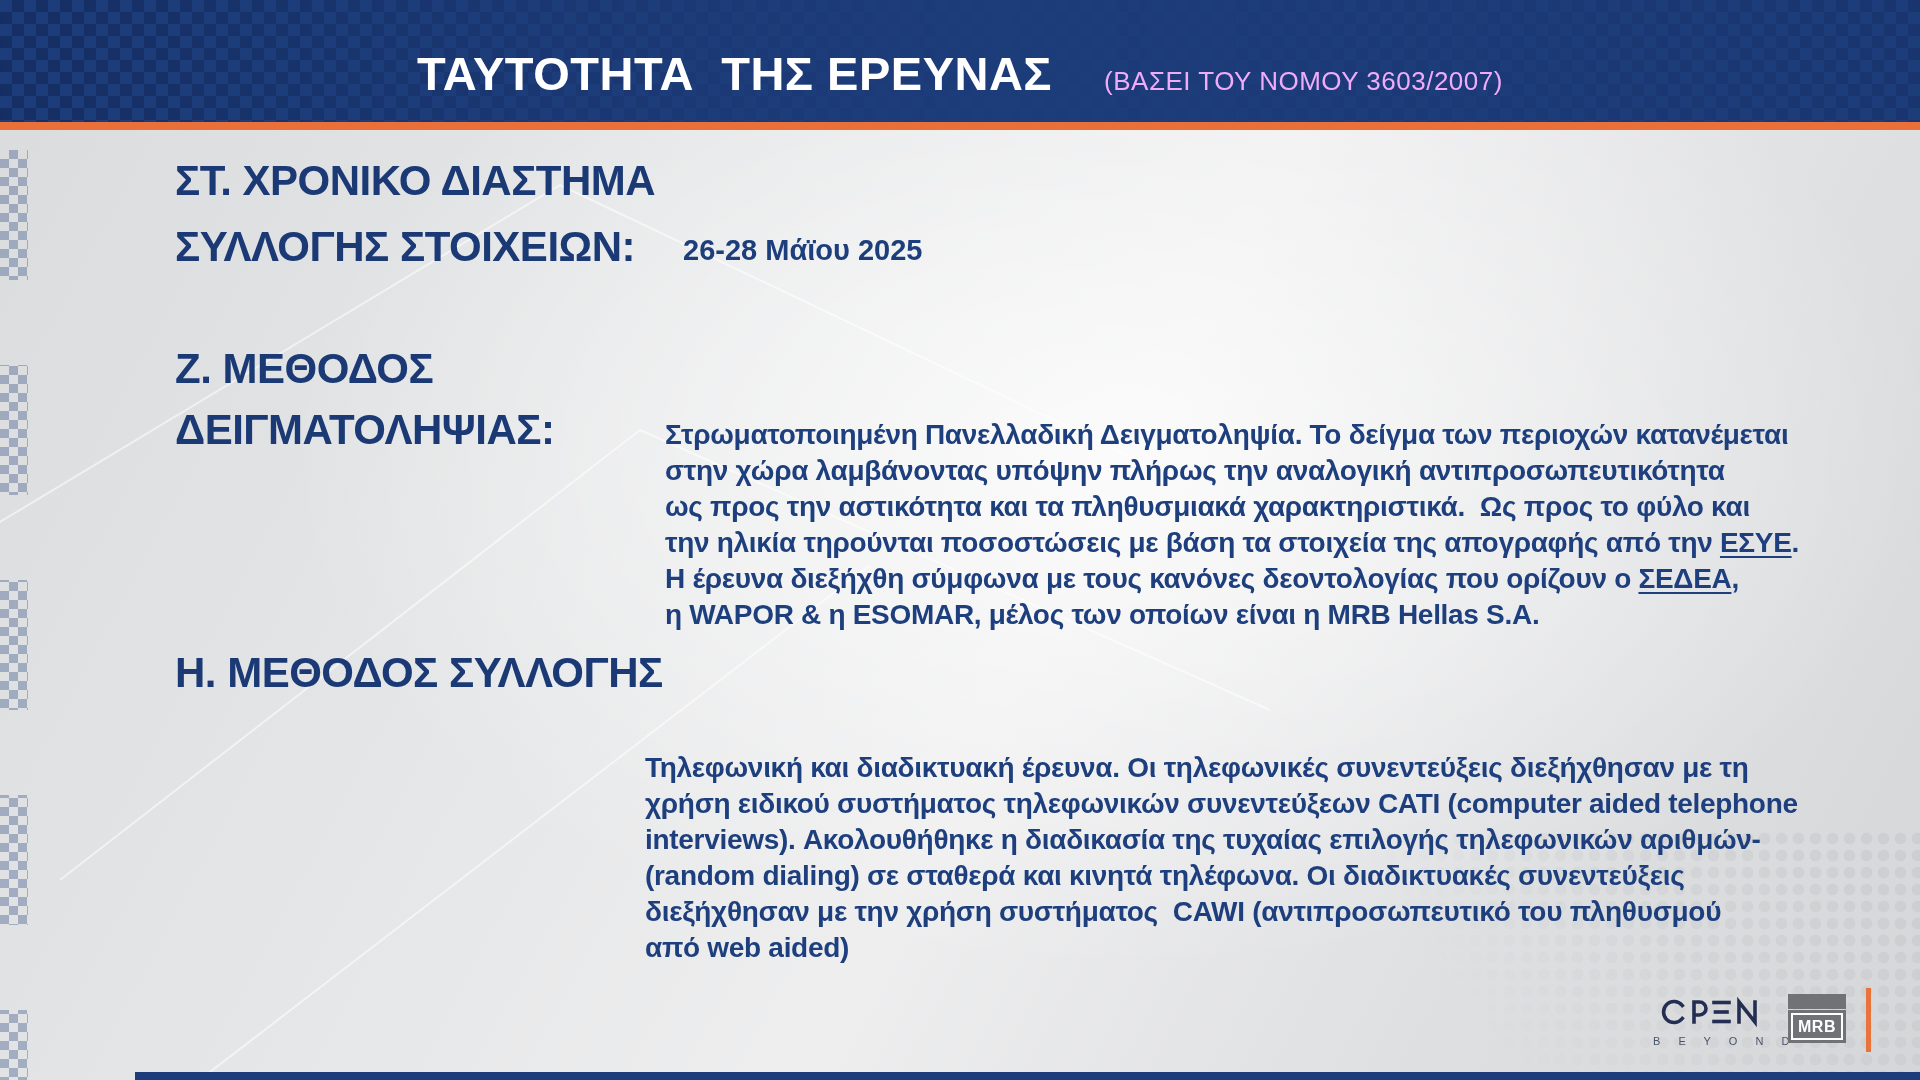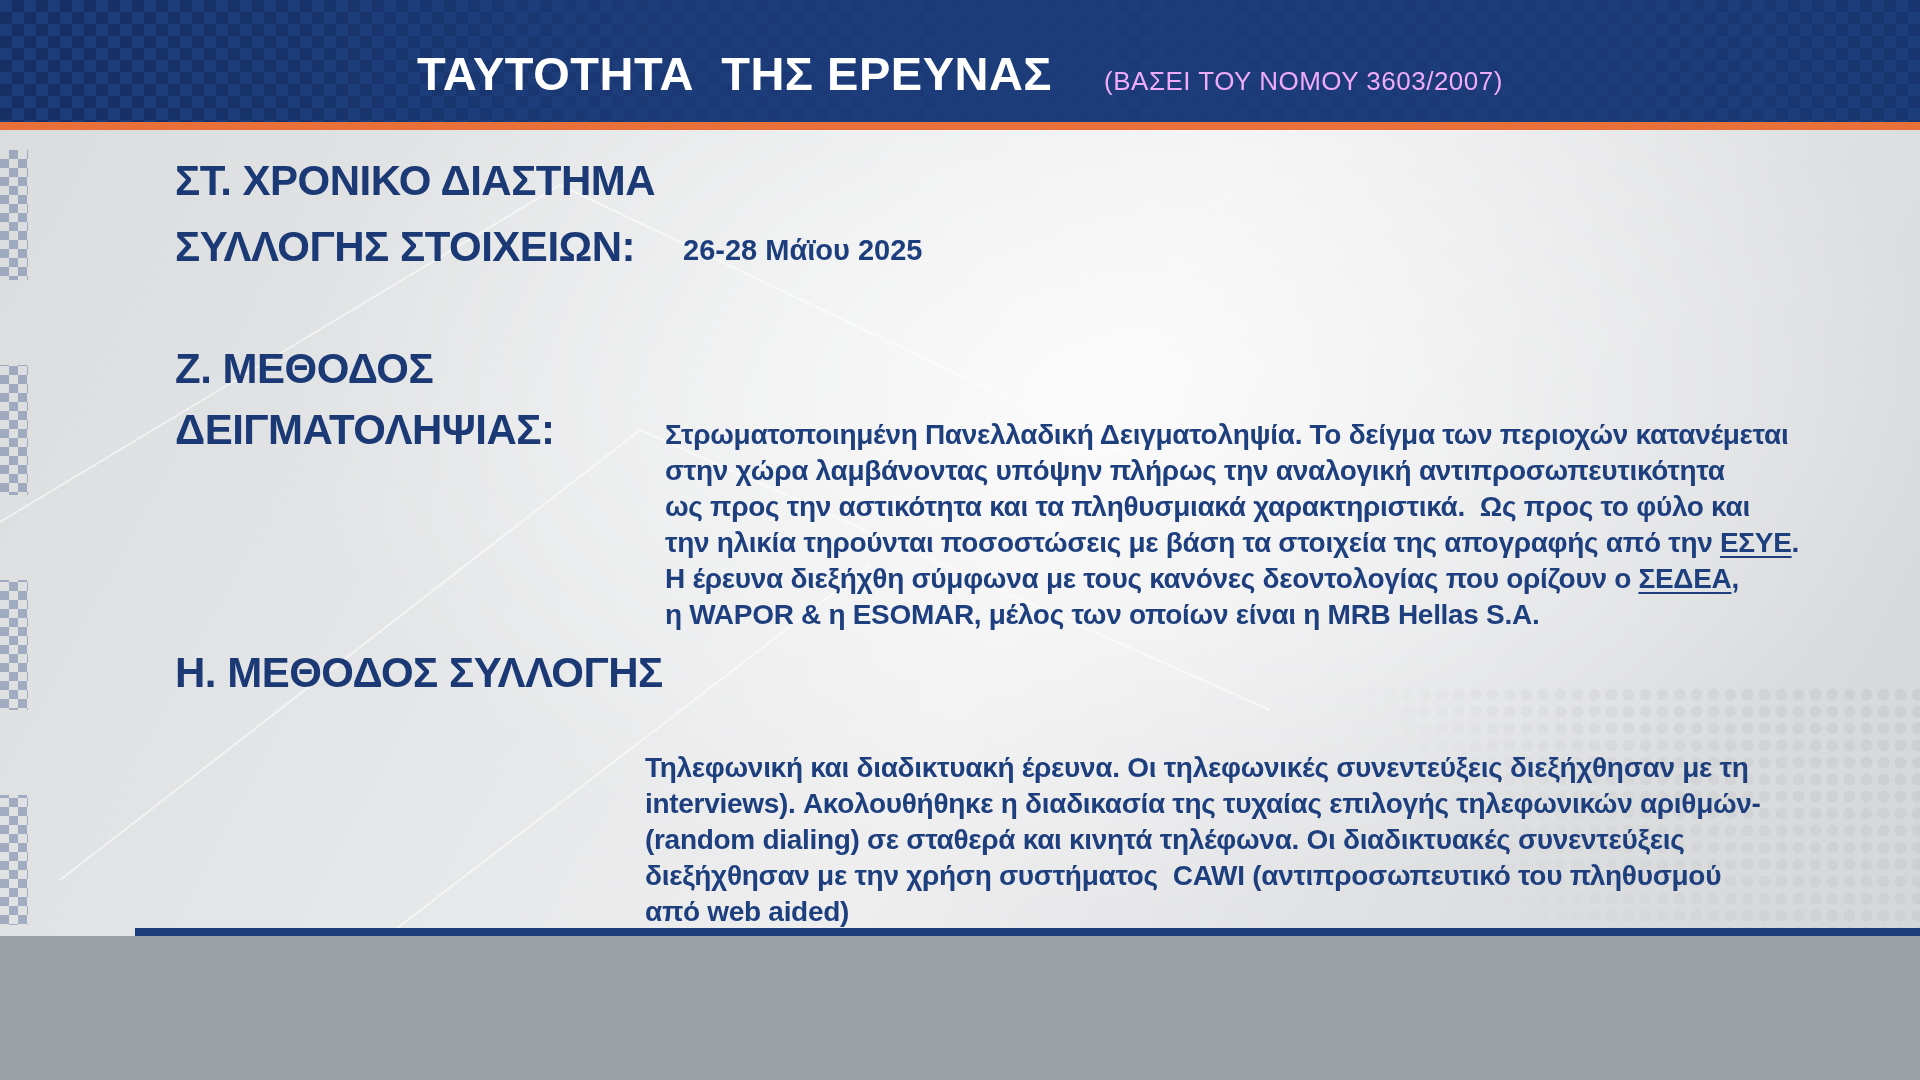--- a/index.html
+++ b/index.html
@@ -1,17 +1,17 @@
 <!DOCTYPE html>
 <html lang="el"><head>
 <meta charset="utf-8">
 <style>
   html,body{margin:0;padding:0;background:#9aa0a6;}
   .stage{
-    position:relative;width:1920px;height:936px;overflow:hidden;margin:0 auto;
+    position:relative;width:1920px;height:1080px;overflow:hidden;margin:0 auto;
     font-family:"Liberation Sans","DejaVu Sans",sans-serif;
     background:
       radial-gradient(1150px 720px at 58% 42%, rgba(255,255,255,.78), rgba(255,255,255,0) 72%),
       linear-gradient(118deg,#d9dbdd 0%,#e7e8e9 38%,#eeeeef 55%,#dfe0e2 78%,#d4d6d8 100%);
   }
   
   .facets{position:absolute;inset:0;pointer-events:none;}
   
   .pixels-left{
     position:absolute;left:0;top:150px;bottom:0;width:28px;pointer-events:none;
@@ -48,21 +48,21 @@
   .value{position:absolute;left:645px;font-size:29px;font-weight:700;color:#1d3e7c;white-space:pre;line-height:1.2;margin-left:38px;}
   .para{position:absolute;left:645px;color:#1e3f7e;font-size:28px;font-weight:700;letter-spacing:-.3px;line-height:36px;}
   .pline{white-space:pre;}
   .u{text-decoration:underline;text-decoration-thickness:2px;text-underline-offset:4px;}
 
   
   .open-logo{position:absolute;left:1648px;top:996px;width:130px;}
   .open-tagline{margin-top:3px;margin-left:5px;font-size:11px;font-weight:400;color:#49536b;letter-spacing:7.5px;white-space:pre;}
   .mrb-logo{position:absolute;left:1788px;top:994px;width:58px;}
   .mrb-top{height:15px;background:#717275;}
-  .mrb-box{margin-top:9px;height:33px;background:#717275;box-sizing:border-box;padding:3px;display:flex;}
+  .mrb-box{margin-top:1px;height:33px;background:#717275;box-sizing:border-box;padding:3px;display:flex;}
   .mrb-inner{flex:1;border:2px solid #ffffff;color:#ffffff;font-weight:700;font-size:16px;line-height:23px;text-align:center;letter-spacing:.5px;}
   .orange-line{position:absolute;left:1866px;top:988px;width:5px;height:64px;background:#e8743c;}
 </style>
 </head>
 <body>
 
 <div class="stage">
 
   <svg class="facets" width="1920" height="1080" viewBox="0 0 1920 1080">
     <g stroke="rgba(255,255,255,0.55)" stroke-width="2" fill="none">
@@ -96,20 +96,21 @@
     <div class="pline">στην χώρα λαμβάνοντας υπόψην πλήρως την αναλογική αντιπροσωπευτικότητα</div>
     <div class="pline">ως προς την αστικότητα και τα πληθυσμιακά χαρακτηριστικά.  Ως προς το φύλο και</div>
     <div class="pline"><span>την ηλικία τηρούνται ποσοστώσεις με βάση τα στοιχεία της απογραφής από την </span><span class="u">ΕΣΥΕ</span><span>.</span></div>
     <div class="pline"><span>Η έρευνα διεξήχθη σύμφωνα με τους κανόνες δεοντολογίας που ορίζουν ο </span><span class="u">ΣΕΔΕΑ</span><span>,</span></div>
     <div class="pline">η WAPOR &amp; η ESOMAR, μέλος των οποίων είναι η MRB Hellas S.A.</div>
   </div>
 
   <div class="label" style="top:652px;">Η. ΜΕΘΟΔΟΣ ΣΥΛΛΟΓΗΣ</div>
   <div class="para" style="top:750px;">
     <div class="pline">Τηλεφωνική και διαδικτυακή έρευνα. Οι τηλεφωνικές συνεντεύξεις διεξήχθησαν με τη</div>
+    <div class="pline">χρήση ειδικού συστήματος τηλεφωνικών συνεντεύξεων CATI (computer aided telephone</div>
     <div class="pline">interviews). Ακολουθήθηκε η διαδικασία της τυχαίας επιλογής τηλεφωνικών αριθμών-</div>
     <div class="pline">(random dialing) σε σταθερά και κινητά τηλέφωνα. Οι διαδικτυακές συνεντεύξεις</div>
     <div class="pline">διεξήχθησαν με την χρήση συστήματος  CAWI (αντιπροσωπευτικό του πληθυσμού</div>
     <div class="pline">από web aided)</div>
   </div>
 
   <div class="open-logo">
     <svg width="128" height="32" viewBox="0 0 102 32">
       <g stroke="#242e52" stroke-width="3.6" fill="none" stroke-linecap="square">
         <path d="M21.3 9.5 A10.5 10.5 0 1 0 21.3 22.5"></path>

